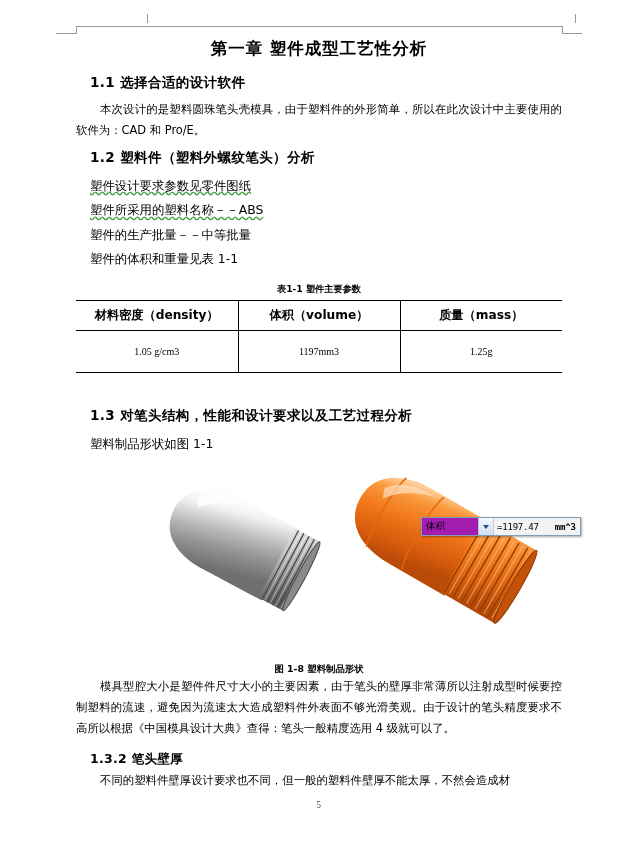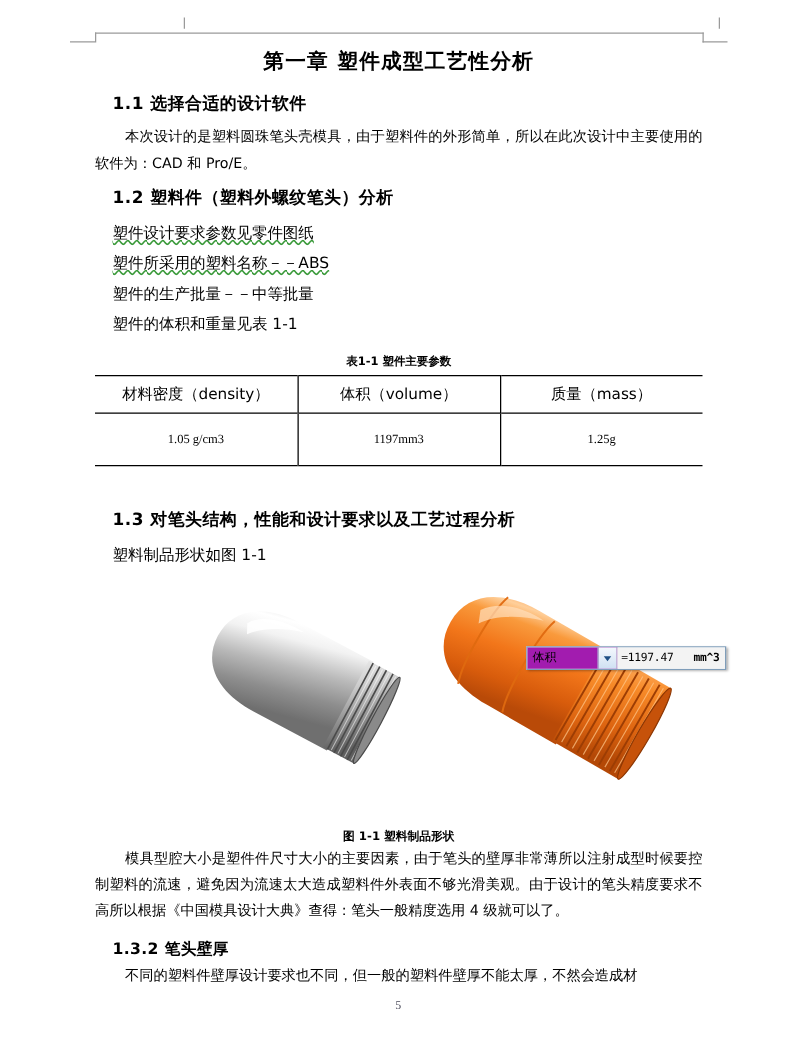--- a/index.html
+++ b/index.html
@@ -103,20 +103,21 @@
   table.params tr.val { border-bottom: 1px solid #000; }
   table.params td {
     text-align: center;
     vertical-align: middle;
     padding: 6px 4px;
   }
   table.params tr.hdr td {
     font-family: "DejaVu Sans", "Liberation Sans", sans-serif;
     font-size: 12.2px;
     height: 30px;
+    font-weight: bold;
   }
   table.params tr.val td {
     font-family: "Liberation Serif", "DejaVu Serif", serif;
     font-size: 10px;
     height: 42px;
   }
   table.params td.divL { border-left: 1px solid #000; }
 
   
   .figure-wrap {
@@ -338,21 +339,21 @@
               <i></i>
             </span>
         </div>
         <div class="measure-value">
           <span>=1197.47</span>
           <span class="unit">mm^3</span>
         </div>
       </div>
 
     </div>
-    <div class="fig-caption">图 1-1 塑料制品形状</div>
+    <div class="fig-caption">图 1-8 塑料制品形状</div>
 
     <p class="body indent">模具型腔大小是塑件件尺寸大小的主要因素，由于笔头的壁厚非常薄所以注射成型时候要控制塑料的流速，避免因为流速太大造成塑料件外表面不够光滑美观。由于设计的笔头精度要求不高所以根据《中国模具设计大典》查得：笔头一般精度选用 4 级就可以了。</p>
 
     <h3 class="sec3">1.3.2 笔头壁厚</h3>
     <p class="body indent">不同的塑料件壁厚设计要求也不同，但一般的塑料件壁厚不能太厚，不然会造成材</p>
 
   </div>
 
   <div id="page-number">5</div>
 </div>

